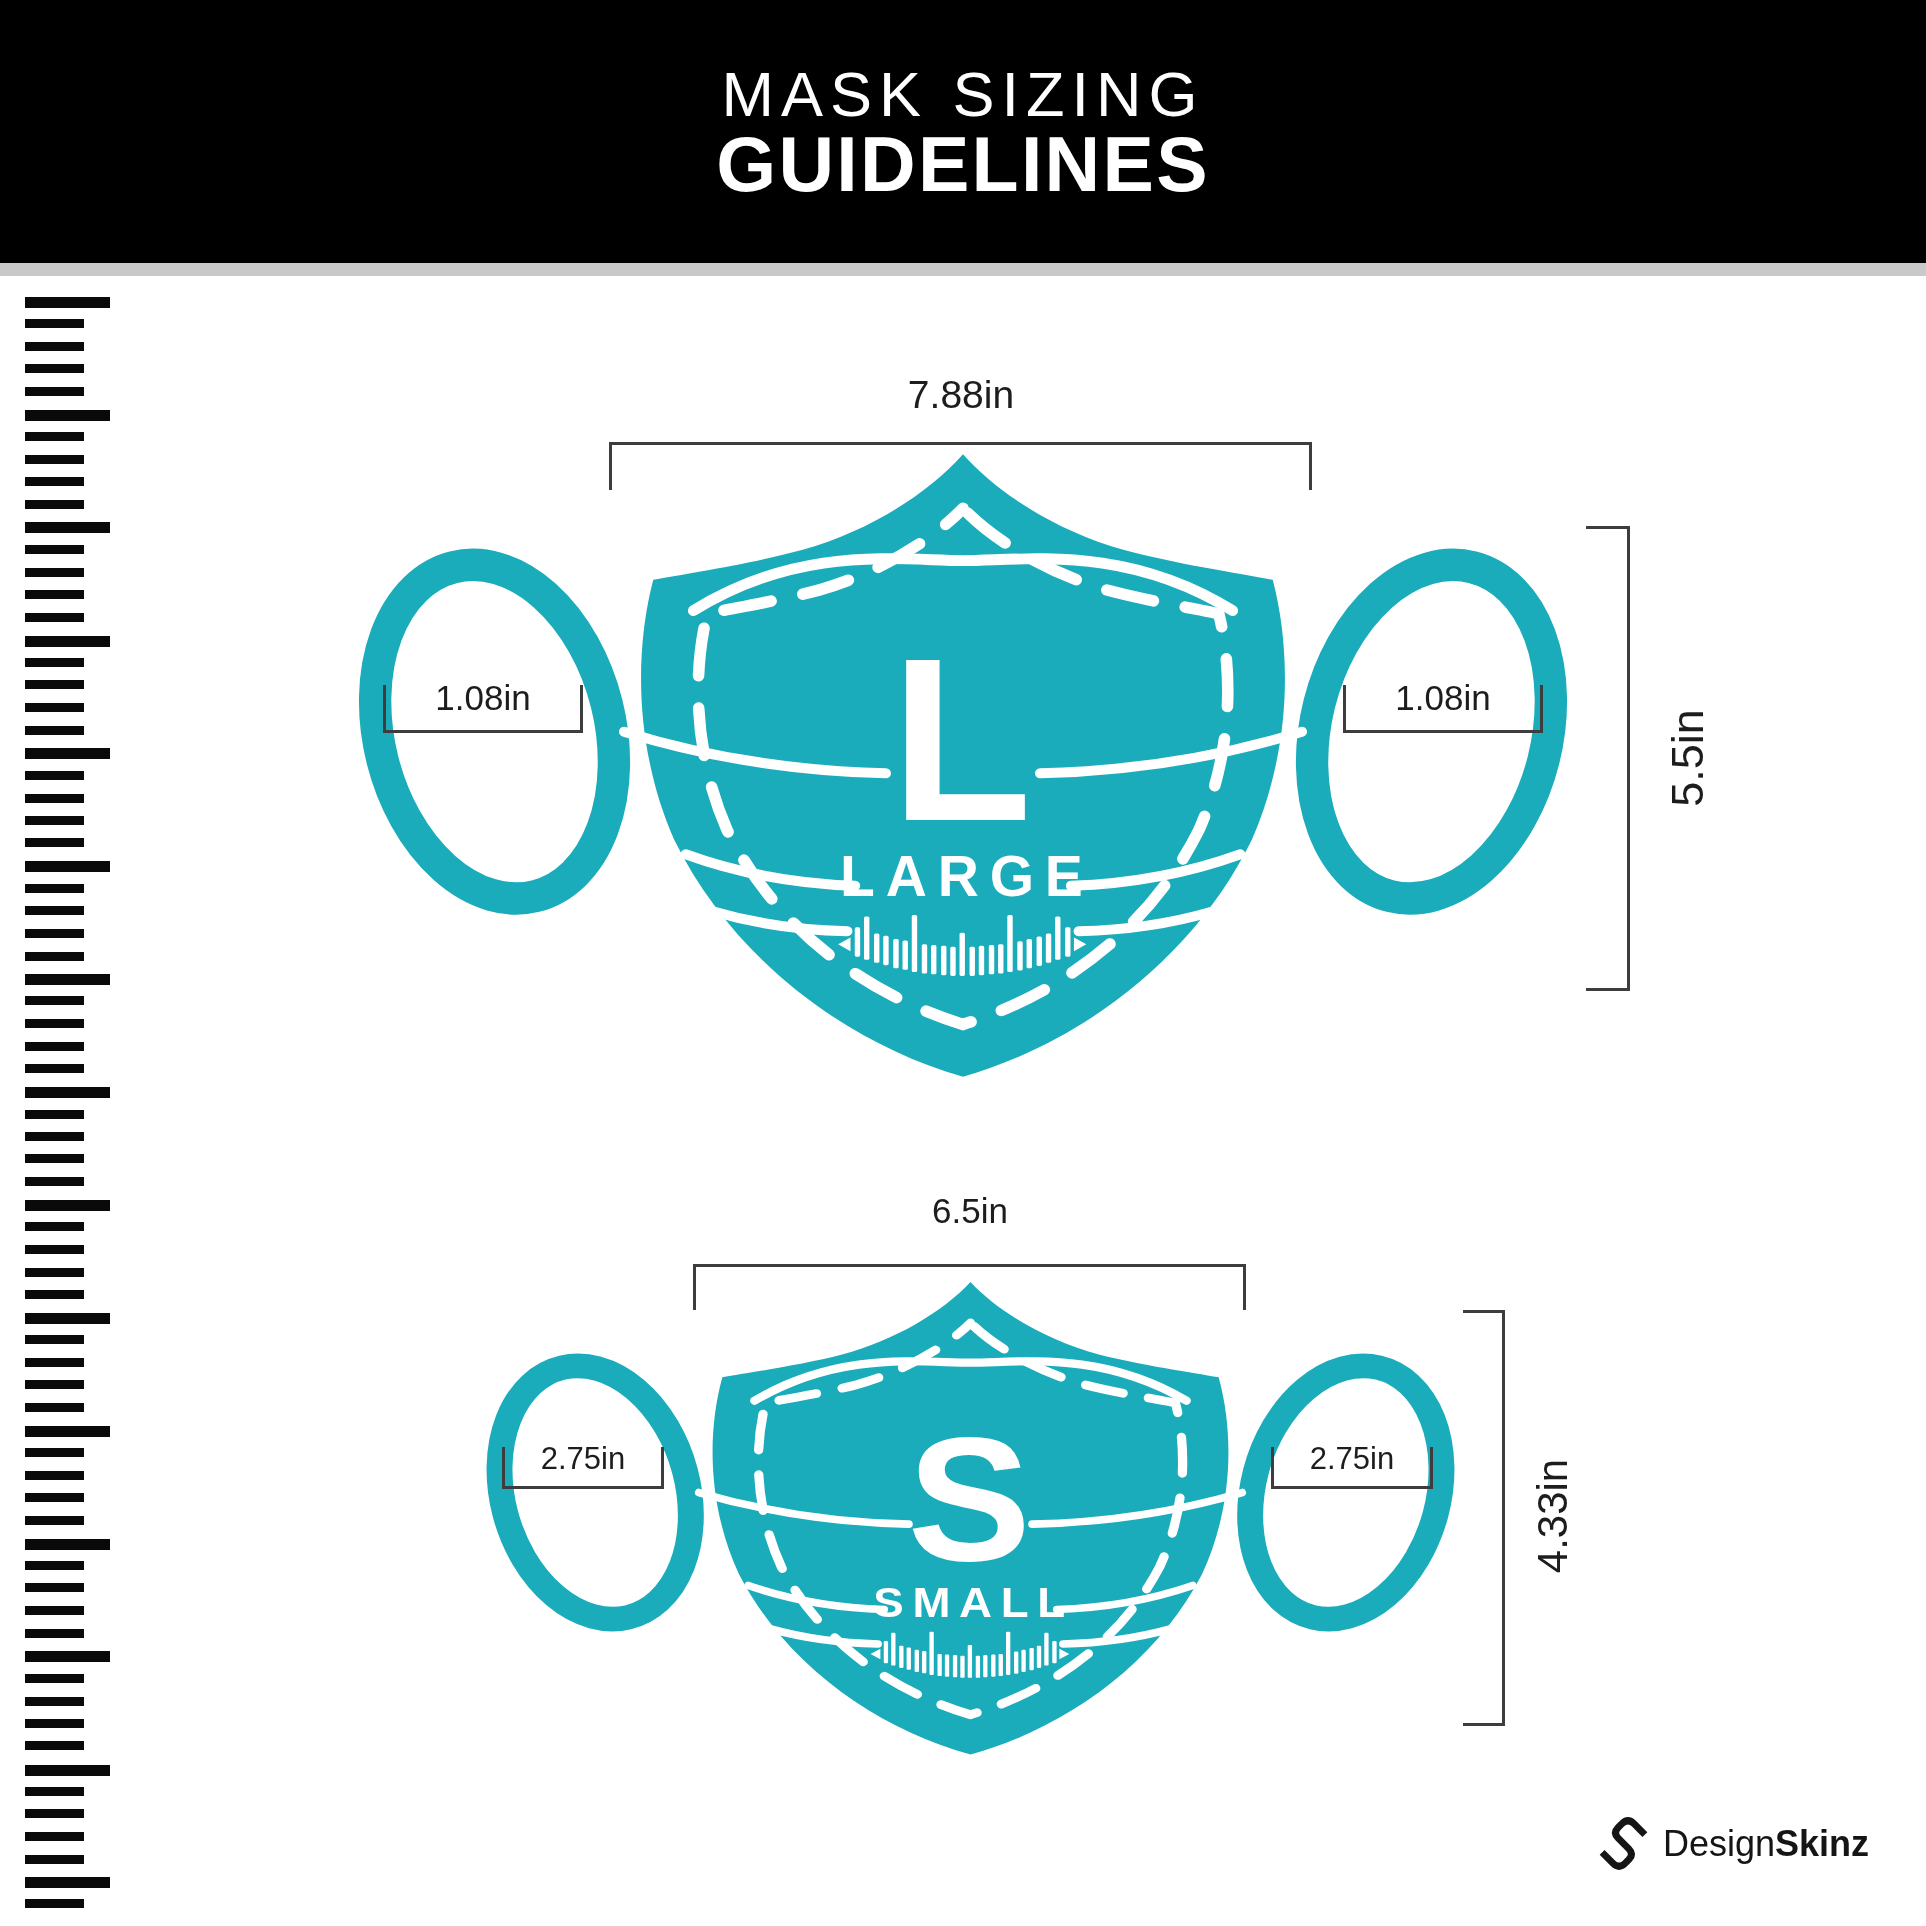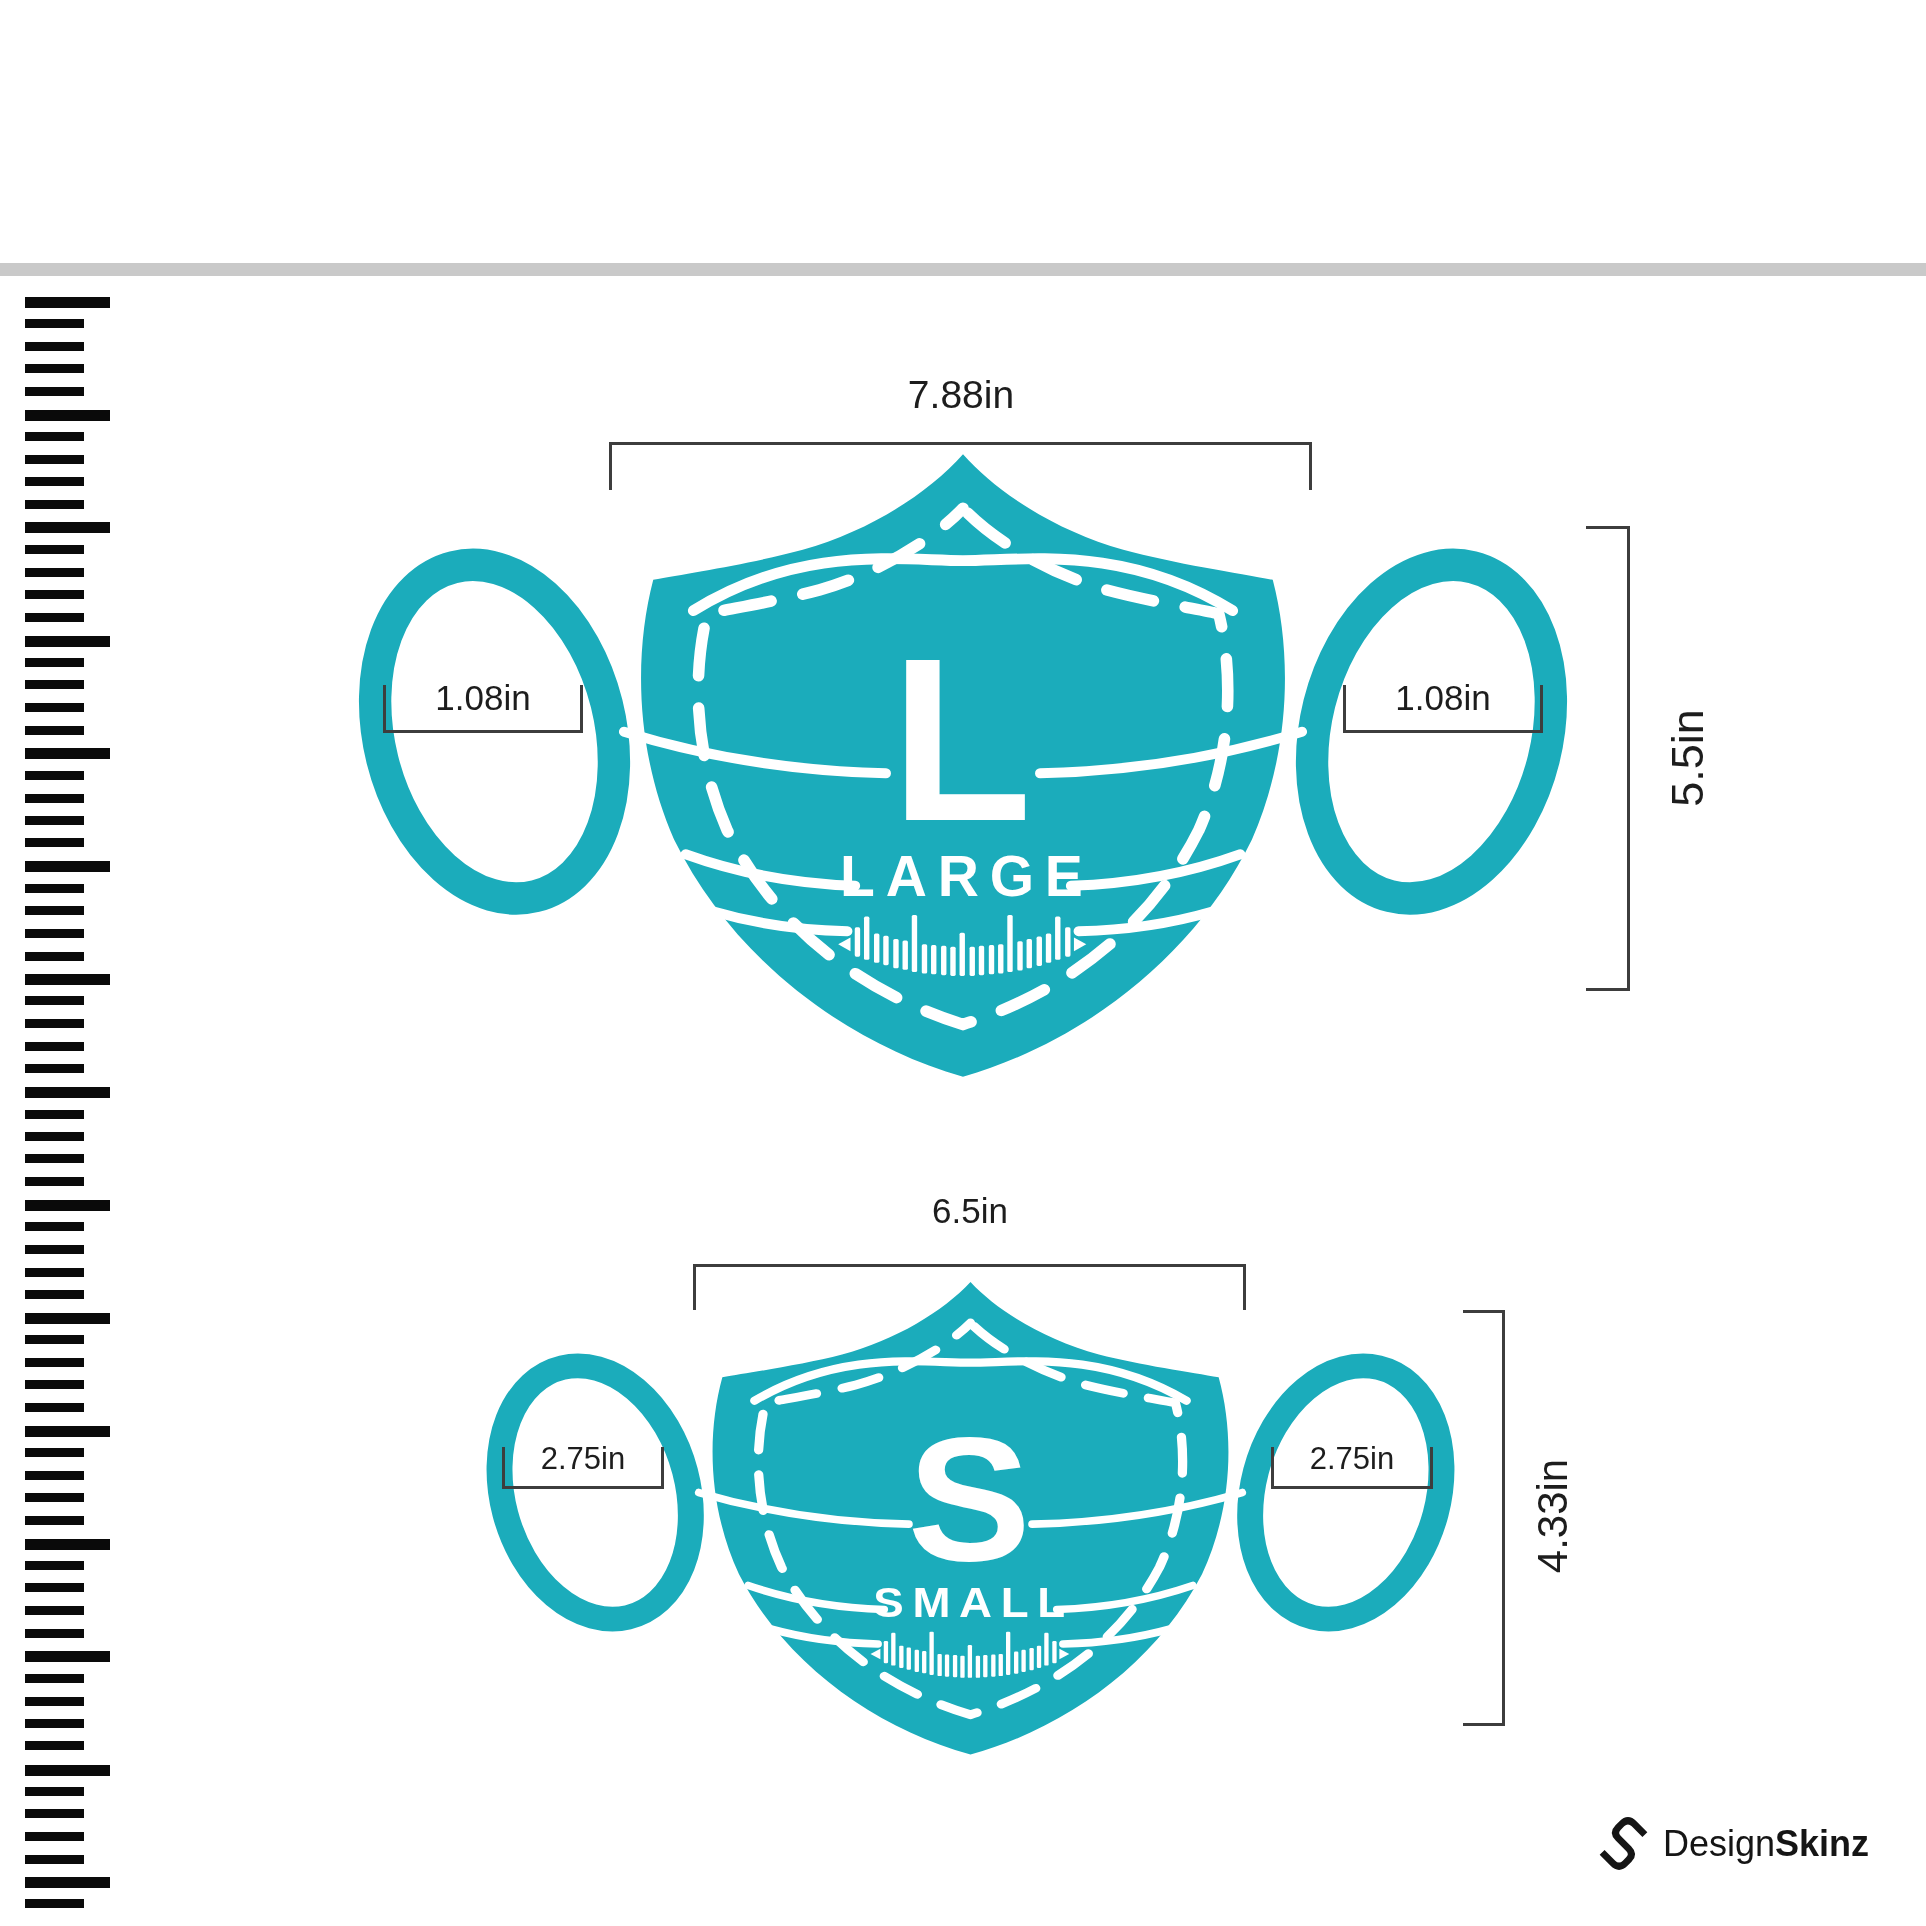--- a/index.html
+++ b/index.html
@@ -47,20 +47,24 @@
   
   .brand{position:absolute;}
   .brand-text{position:absolute;left:1663px;top:1823px;font-size:36px;color:#151515;line-height:1.15;}
   .brand-text .bold{font-weight:700;margin-top:46px;}
 </style>
 </head>
 <body>
 
 <div class="canvas">
 
+  <div class="hdr">
+    <div class="t1">MASK SIZING</div>
+    <div class="t2">GUIDELINES</div>
+  </div>
   <div class="divider"></div>
 
   <div class="ruler">
       <div class="tick major" style="top: 297px;"></div>
       <div class="tick minor" style="top: 319px;"></div>
       <div class="tick minor" style="top: 342px;"></div>
       <div class="tick minor" style="top: 364px;"></div>
       <div class="tick minor" style="top: 387px;"></div>
       <div class="tick major" style="top: 410px;"></div>
       <div class="tick minor" style="top: 432px;"></div>

